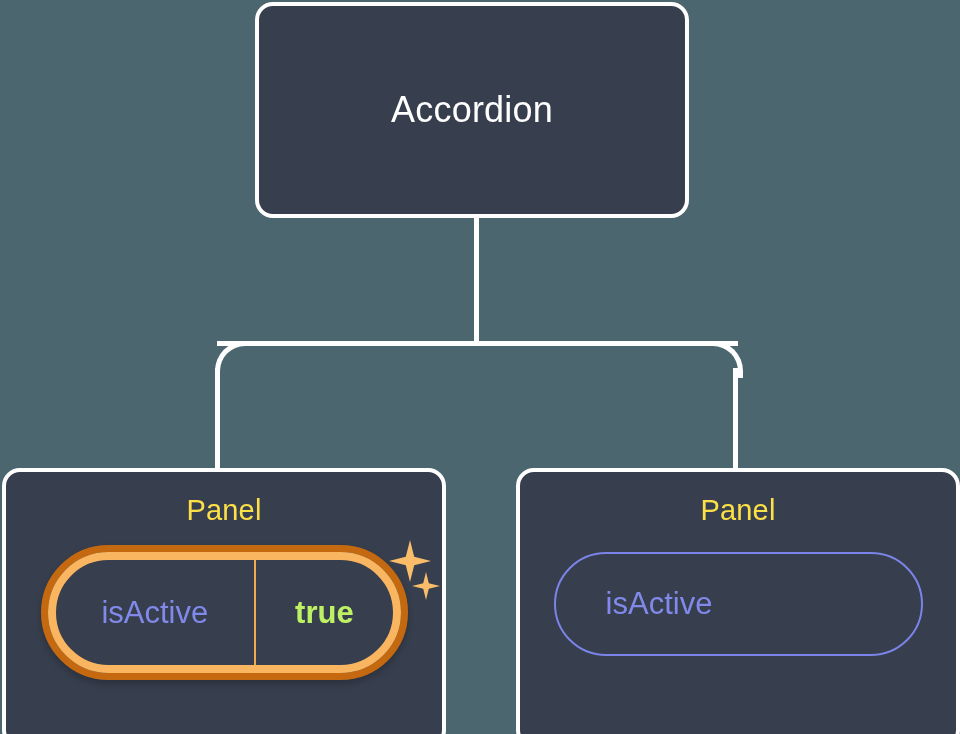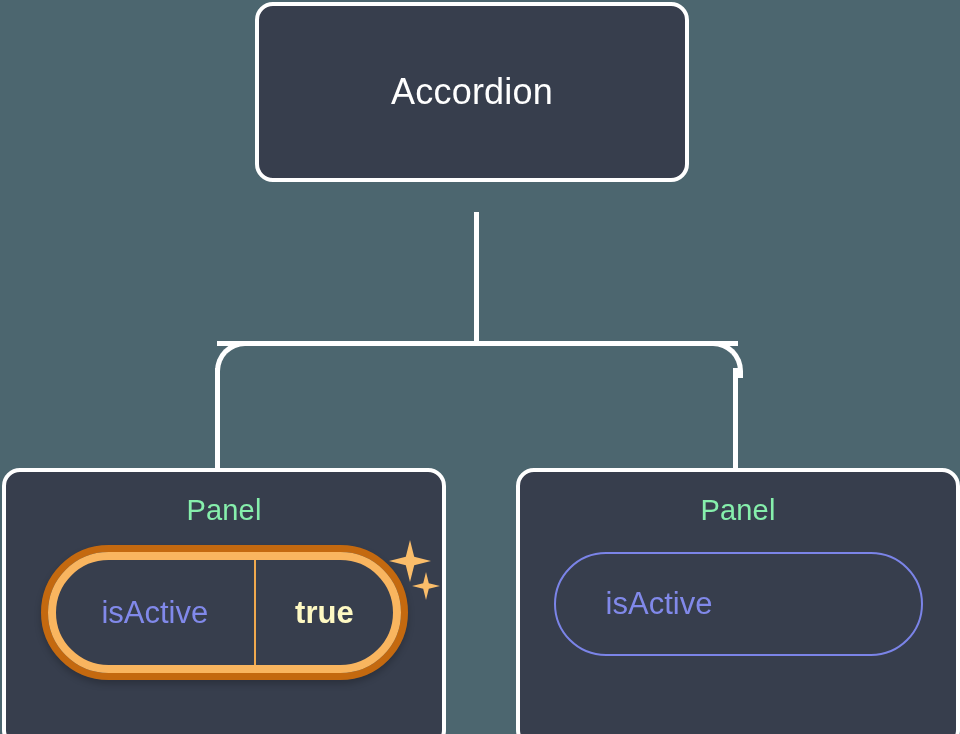--- a/index.html
+++ b/index.html
@@ -75,21 +75,21 @@
     position: absolute;
     background: #373e4d;
     border: 4px solid #ffffff;
     border-radius: 18px;
     box-sizing: border-box;
   }
   .node-root {
     left: 255px;
     top: 2px;
     width: 434px;
-    height: 180px;
+    height: 216px;
     display: flex;
     align-items: center;
     justify-content: center;
   }
   .node-title-root {
     color: #ffffff;
     font-size: 36px;
     letter-spacing: 0.2px;
   }
   .node-panel {
@@ -97,21 +97,21 @@
     width: 444px;
     height: 280px;
     padding-top: 22px;
     display: flex;
     flex-direction: column;
     align-items: center;
   }
   .node-panel-left  { left: 2px; }
   .node-panel-right { left: 516px; }
   .node-title-panel {
-    color: #86efac;
+    color: #fde047;
     font-size: 29px;
     letter-spacing: 0.2px;
     margin: 0;
     font-weight: normal;
   }
 
   
   .pill {
     position: relative;
     display: flex;
@@ -161,21 +161,21 @@
     align-items: stretch;
   }
   .pill-highlight .pill-cell { font-size: 31px; }
   .pill-highlight .pill-key {
     width: 207px;
     color: #8189ea;
   }
   .pill-highlight .pill-value {
     width: 144px;
     border-left: 2px solid #f0a94e;
-    color: #fef9c3;
+    color: #bef264;
     font-weight: bold;
   }
 
   
   .sparkle {
     position: absolute;
     background: #fabd6a;
   }
   .sparkle-big {
     left: 389px;

